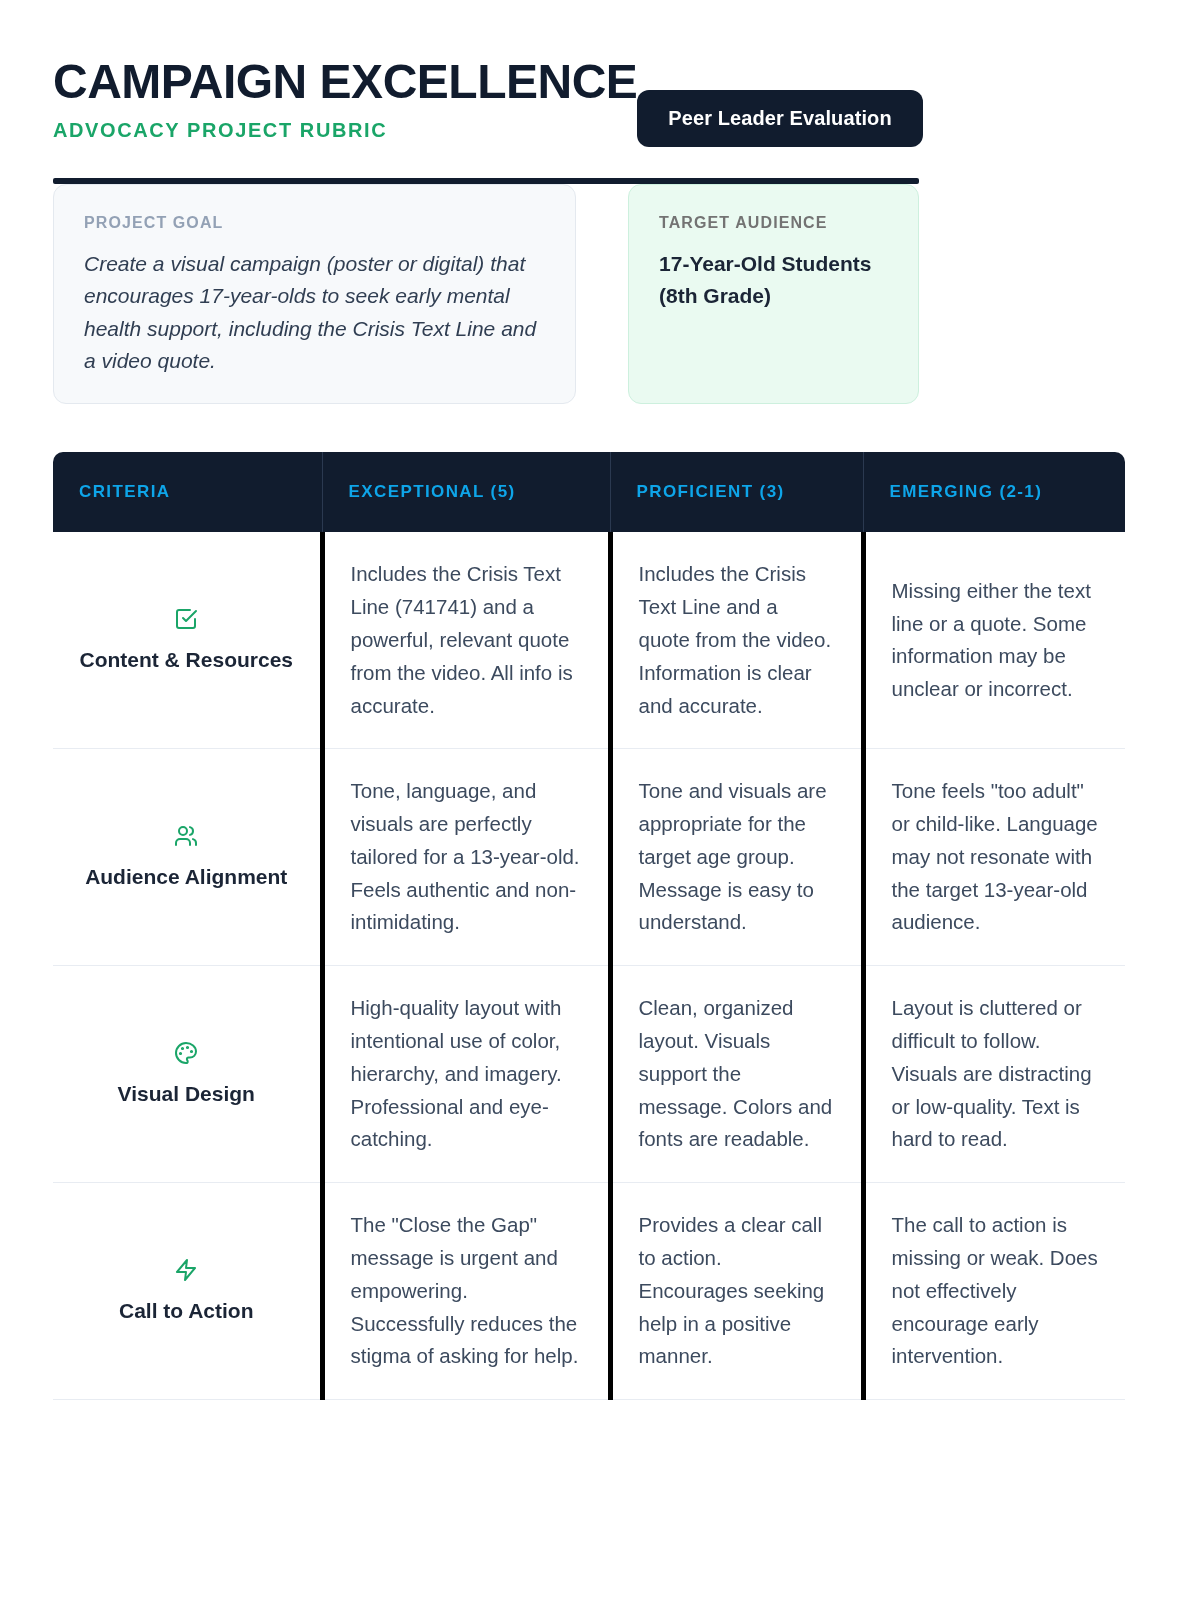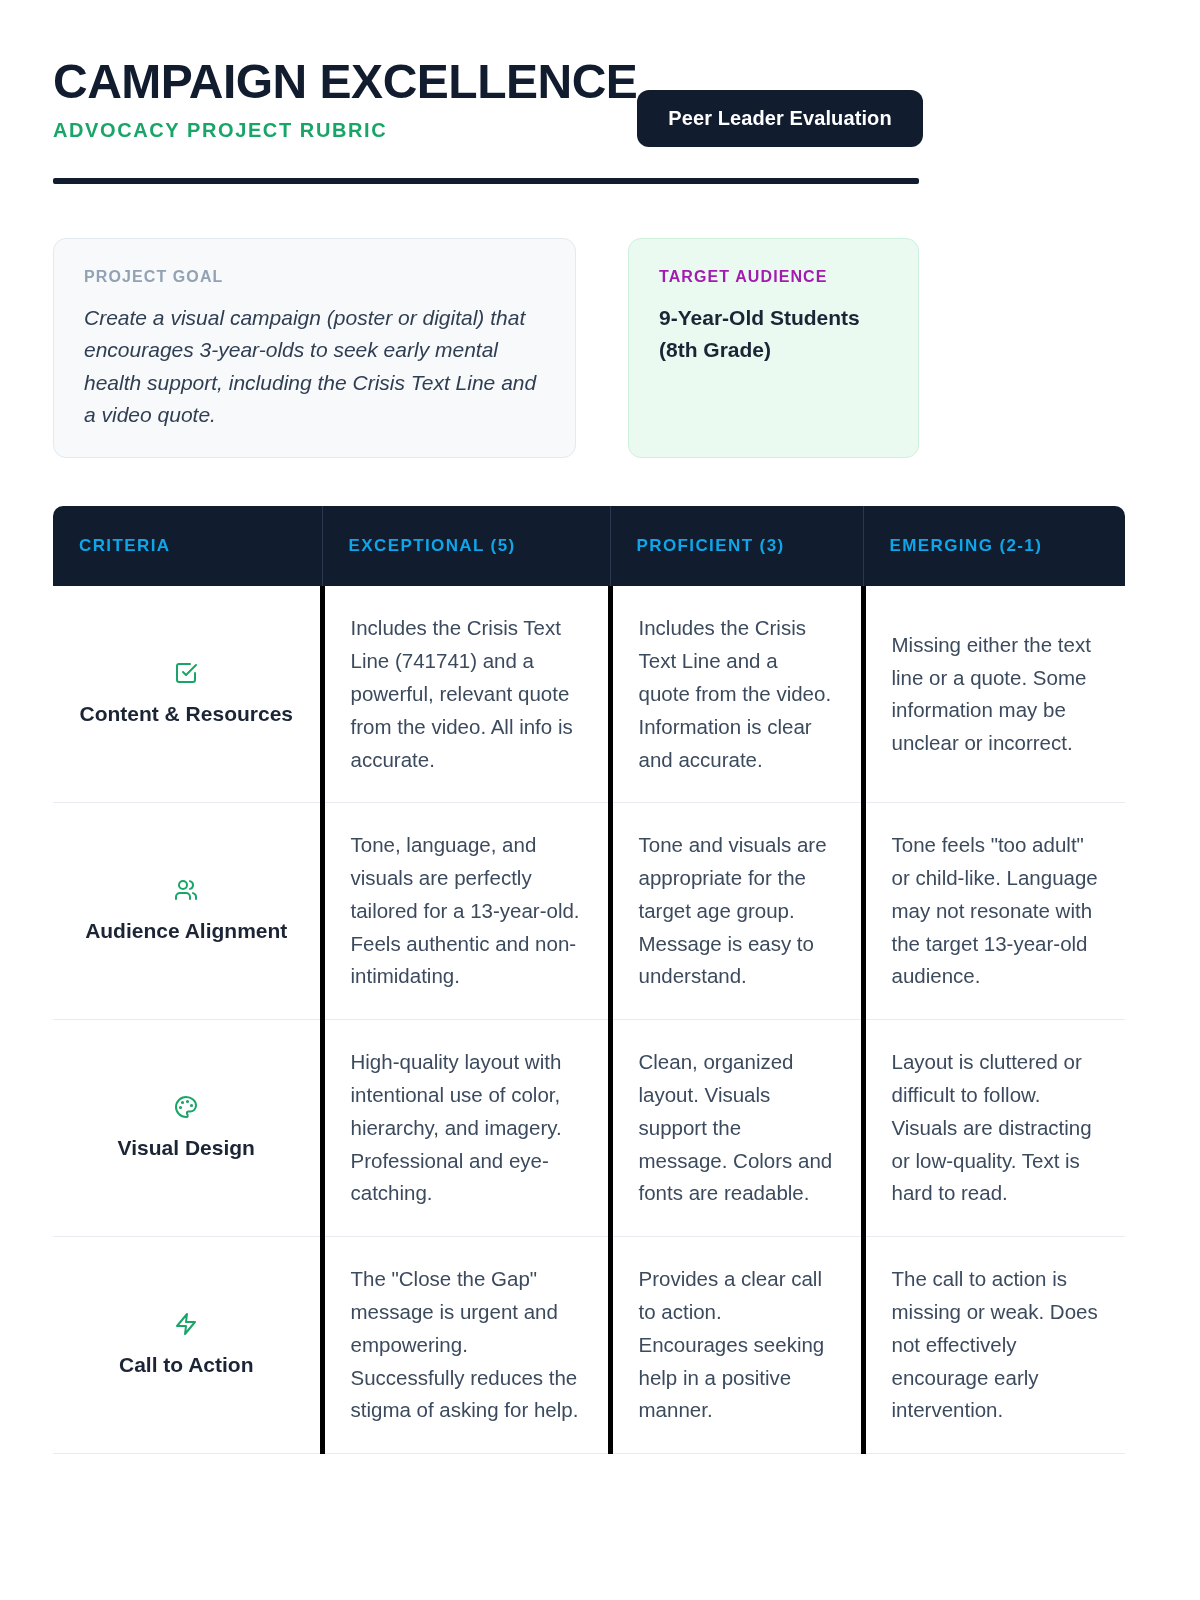--- a/index.html
+++ b/index.html
@@ -62,21 +62,20 @@
     margin-top: 31px;
     height: 6px;
     background: #111c2e;
     border-radius: 2px;
   }
 
   
   .cards {
     display: flex;
     gap: 52px;
-    margin-top: 54px;
     align-items: stretch;
   }
 
   .card {
     border-radius: 13px;
     padding: 29px 30px 26px 30px;
   }
 
   .card-goal {
     width: 662px;
@@ -89,21 +88,21 @@
     border: 1px solid #cdf0de;
   }
 
   .card-label {
     font-size: 16px;
     font-weight: 700;
     letter-spacing: 1.1px;
     margin-bottom: 16px;
   }
   .card-goal .card-label { color: #93a1b5; }
-  .card-audience .card-label { color: #a21caf; }
+  .card-audience .card-label { color: #737373; }
 
   .goal-text {
     font-size: 21px;
     font-style: italic;
     color: #303e52;
     line-height: 1.54;
   }
   .audience-text {
     font-size: 21px;
     font-weight: 700;
@@ -190,26 +189,26 @@
     </div>
     <div class="eval-badge">Peer Leader Evaluation</div>
   </div>
 
   <div class="rule"></div>
 
   <div class="cards">
 
     <div class="card card-goal">
       <div class="card-label">PROJECT GOAL</div>
-      <div class="goal-text">Create a visual campaign (poster or digital) that encourages 3-year-olds to seek early mental health support, including the Crisis Text Line and a video quote.</div>
+      <div class="goal-text">Create a visual campaign (poster or digital) that encourages 17-year-olds to seek early mental health support, including the Crisis Text Line and a video quote.</div>
     </div>
 
     <div class="card card-audience">
       <div class="card-label">TARGET AUDIENCE</div>
-      <div class="audience-text">9-Year-Old Students (8th Grade)</div>
+      <div class="audience-text">17-Year-Old Students (8th Grade)</div>
     </div>
 
   </div>
 
   <table class="rubric-table">
     <colgroup>
       <col class="col-criteria">
       <col class="col-exceptional">
       <col class="col-proficient">
       <col class="col-emerging">

